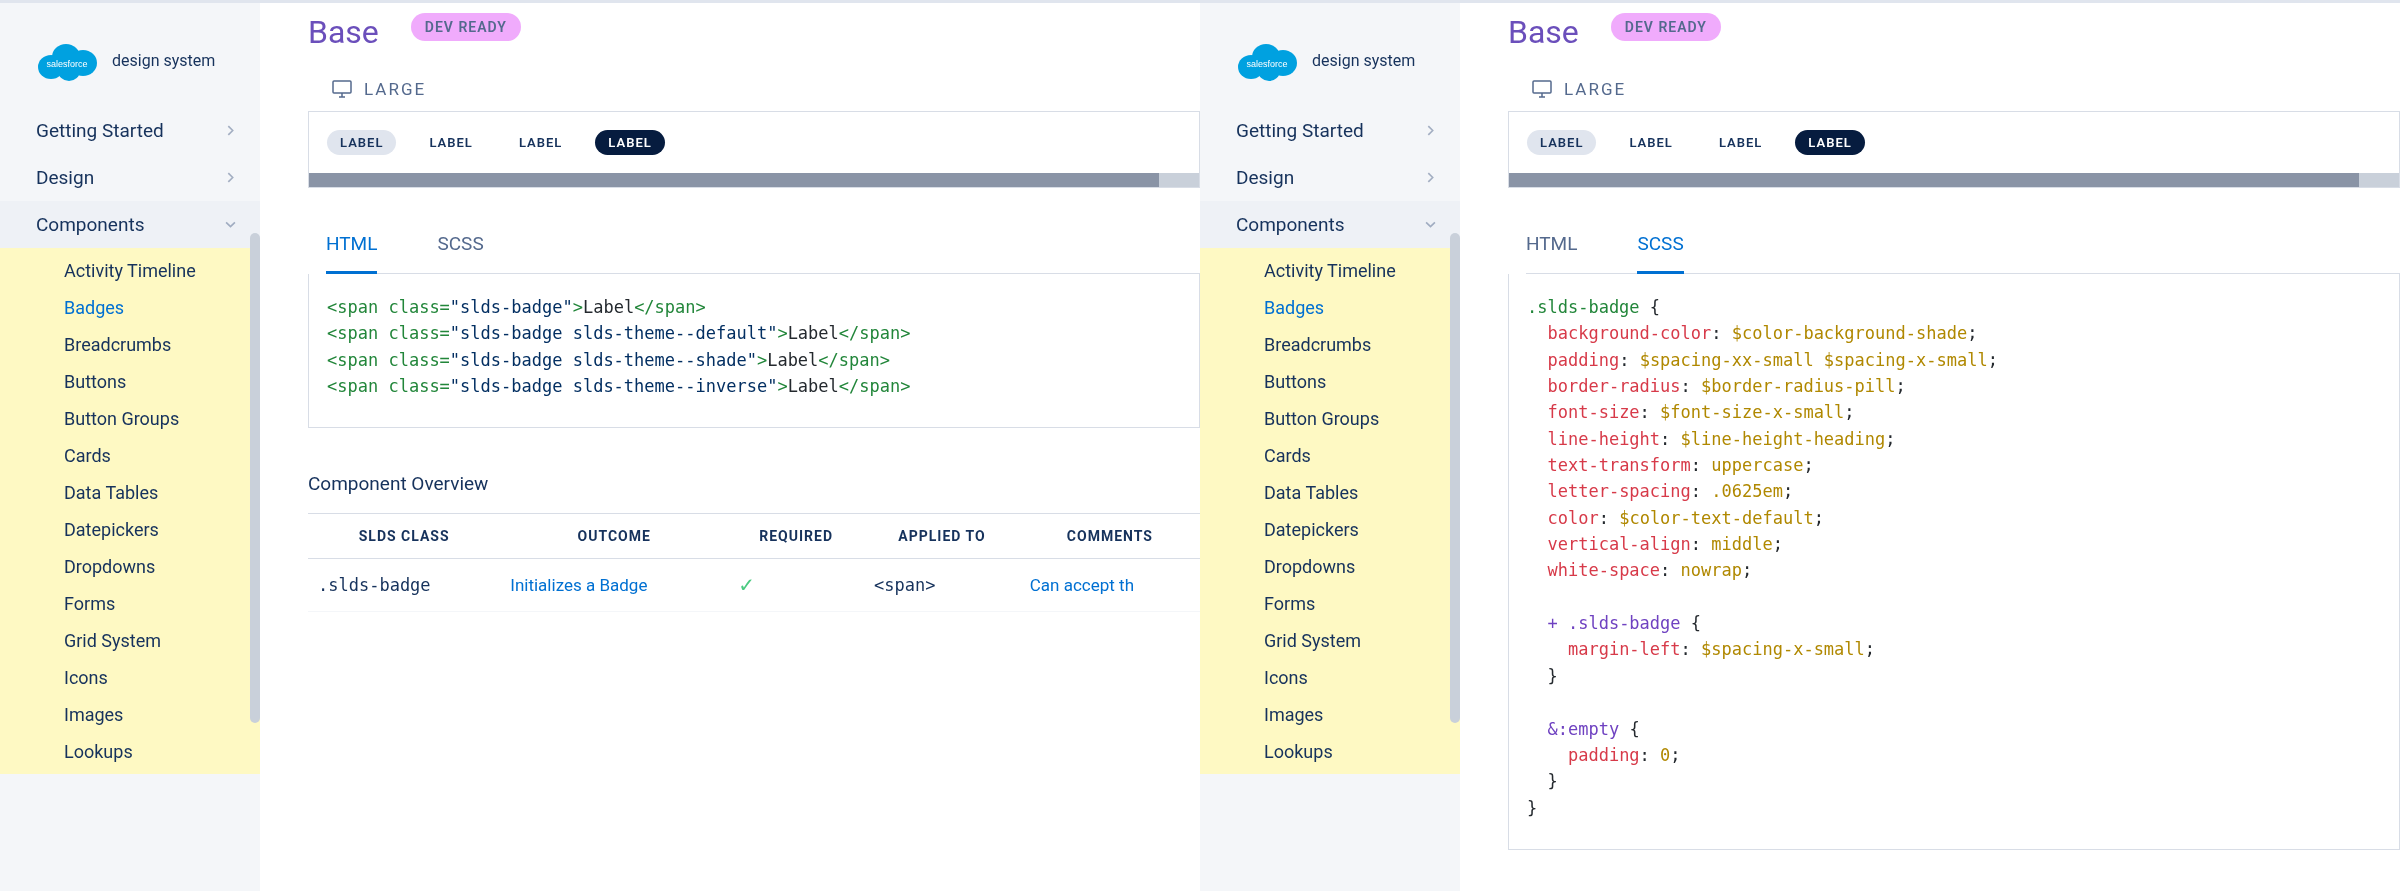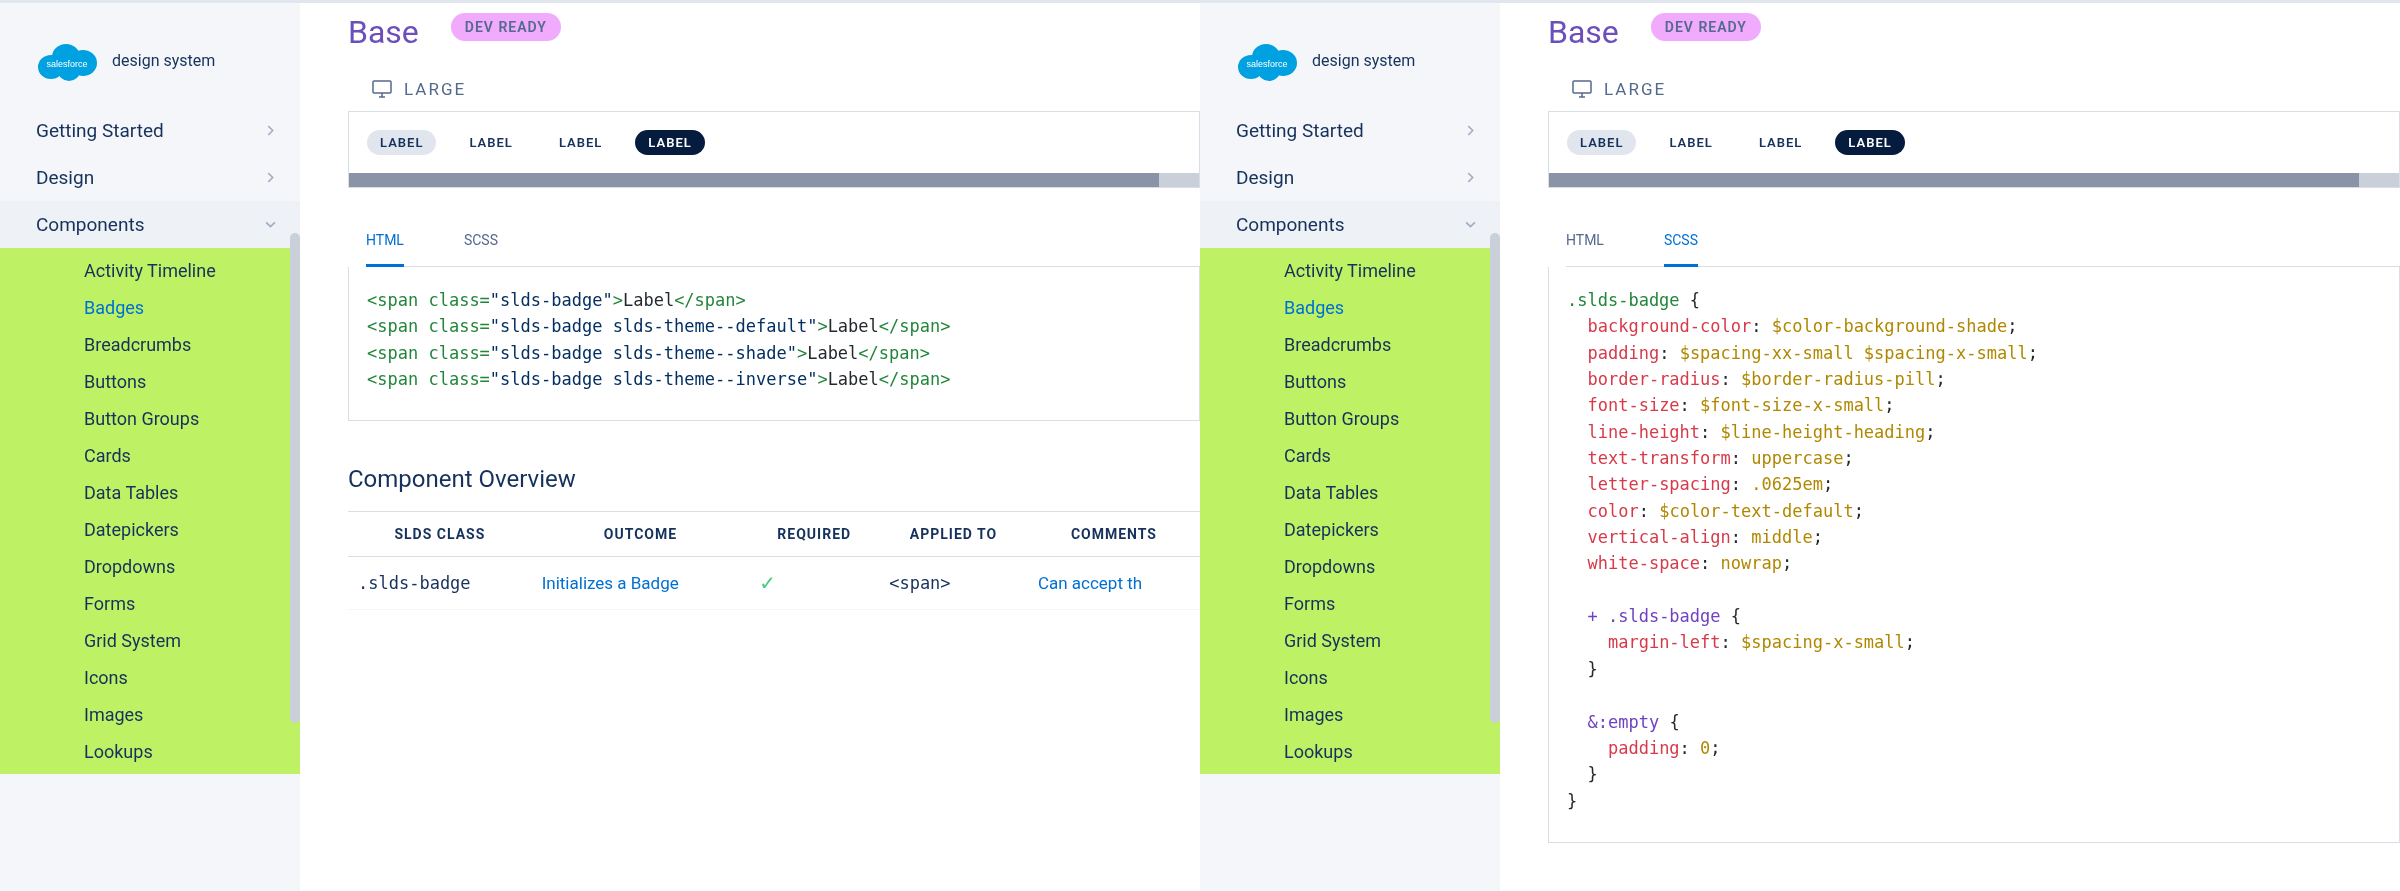--- a/index.html
+++ b/index.html
@@ -1,55 +1,55 @@
 <!DOCTYPE html>
 <html><head>
 <meta charset="utf-8">
 <style>
 *{box-sizing:border-box;margin:0;padding:0}
 body{font-family:-apple-system,BlinkMacSystemFont,"Segoe UI",Roboto,sans-serif;background:#fff;color:#16325c;display:flex;width:2400px;height:891px;overflow:hidden}
 .panel{width:1200px;height:891px;display:flex;position:relative;border-top:3px solid #e0e5ee}
-.sidebar{width:300px;background:#f4f6f9;height:100%;overflow:hidden;position:relative}
+.sidebar{width:260px;background:#f4f6f9;height:100%;overflow:hidden;position:relative}
 .logo-row{display:flex;align-items:center;gap:14px;padding:36px 28px 26px 36px}
 .cloud{width:62px;height:42px}
 .nav{padding:0}
 .nav-top{display:flex;justify-content:space-between;align-items:center;padding:12px 24px 12px 36px;font-size:19px;color:#16325c;cursor:pointer}
 .nav-top.expanded{background:#eef1f6}
-.nav-sub{padding-left:84px;padding-top:4px;padding-bottom:4px;background:#bef264}
+.nav-sub{padding-left:64px;padding-top:4px;padding-bottom:4px;background:#fef9c3}
 .nav-sub-item{font-size:18px;padding:8px 0;color:#16325c;cursor:pointer}
 .nav-sub-item.active{color:#0070d2}
 .scrollbar{position:absolute;right:0;top:0;width:10px;background:#c9d0da;border-radius:5px}
 .main{flex:1;padding:10px 0 0 48px;overflow:hidden;position:relative}
 .title-row{display:flex;align-items:flex-start;gap:32px;margin-bottom:28px}
 .title{font-size:32px;color:#6b4fbb;font-weight:400}
 .pill{background:#f0abfc;color:#54698d;font-size:14px;letter-spacing:1px;padding:6px 14px;border-radius:14px;font-weight:600}
 .size-row{display:flex;align-items:center;gap:12px;margin-bottom:12px;color:#54698d;font-size:17px;letter-spacing:2px;font-weight:400;margin-left:24px}
 .monitor-icon{width:20px;height:18px}
 .preview-box{border:1px solid #d8dde6;margin-right:0;padding:18px 18px 0;margin-bottom:0}
 .badges-row{display:flex;gap:20px;margin-bottom:18px}
 .badge{font-size:13px;letter-spacing:1px;padding:5px 13px;border-radius:13px;font-weight:600}
 .b-default{background:#e0e5ee;color:#16325c}
 .b-plain{background:transparent;color:#16325c}
 .b-inverse{background:#061c3f;color:#fff}
 .progbar{height:14px;background:#8a94a6;margin-left:-18px;margin-right:-18px;position:relative}
 .progbar::after{content:"";position:absolute;right:0;top:0;width:40px;height:100%;background:#c9d0da}
 .tabs{display:flex;gap:60px;margin-top:44px;border-bottom:1px solid #d8dde6;margin-right:0}
-.tab{font-size:14px;padding:0 0 16px 0;color:#54698d;cursor:pointer}
+.tab{font-size:19px;padding:0 0 16px 0;color:#54698d;cursor:pointer}
 .tab.active{color:#0070d2;border-bottom:3px solid #0070d2;margin-bottom:-1px}
 .code-box{border:1px solid #d8dde6;border-top:none;padding:20px 18px 28px;font-family:Menlo,monospace;font-size:17px;line-height:1.55;white-space:pre;overflow-x:hidden}
 .tag{color:#22863a}
 .attr{color:#22863a}
 .str{color:#032f62}
 .txt{color:#24292e}
 .sel{color:#22863a}
 .prop{color:#d73a49}
 .val{color:#b08800}
 .pun{color:#24292e}
 .nest{color:#6f42c1}
-.ovr-title{font-size:24px;color:#16325c;margin-top:44px;margin-bottom:18px;font-weight:400}
+.ovr-title{font-size:19px;color:#16325c;margin-top:44px;margin-bottom:18px;font-weight:400}
 .ovr-desc{font-size:18px;color:#0070d2;margin-bottom:24px}
 .tbl{width:100%;border-collapse:collapse;border-top:1px solid #d8dde6}
 .tbl th{text-align:center;font-size:14px;letter-spacing:1px;font-weight:700;color:#16325c;padding:14px 10px;border-bottom:1px solid #d8dde6}
 .tbl td{padding:14px 10px;font-size:17px;border-bottom:1px solid #f4f6f9}
 .tbl .mono{font-family:Menlo,monospace}
 .tbl .link{color:#0070d2}
 .check{color:#4bca81;font-size:20px}
 .chev{width:11px;height:11px;opacity:.5}
 </style>
 </head>

